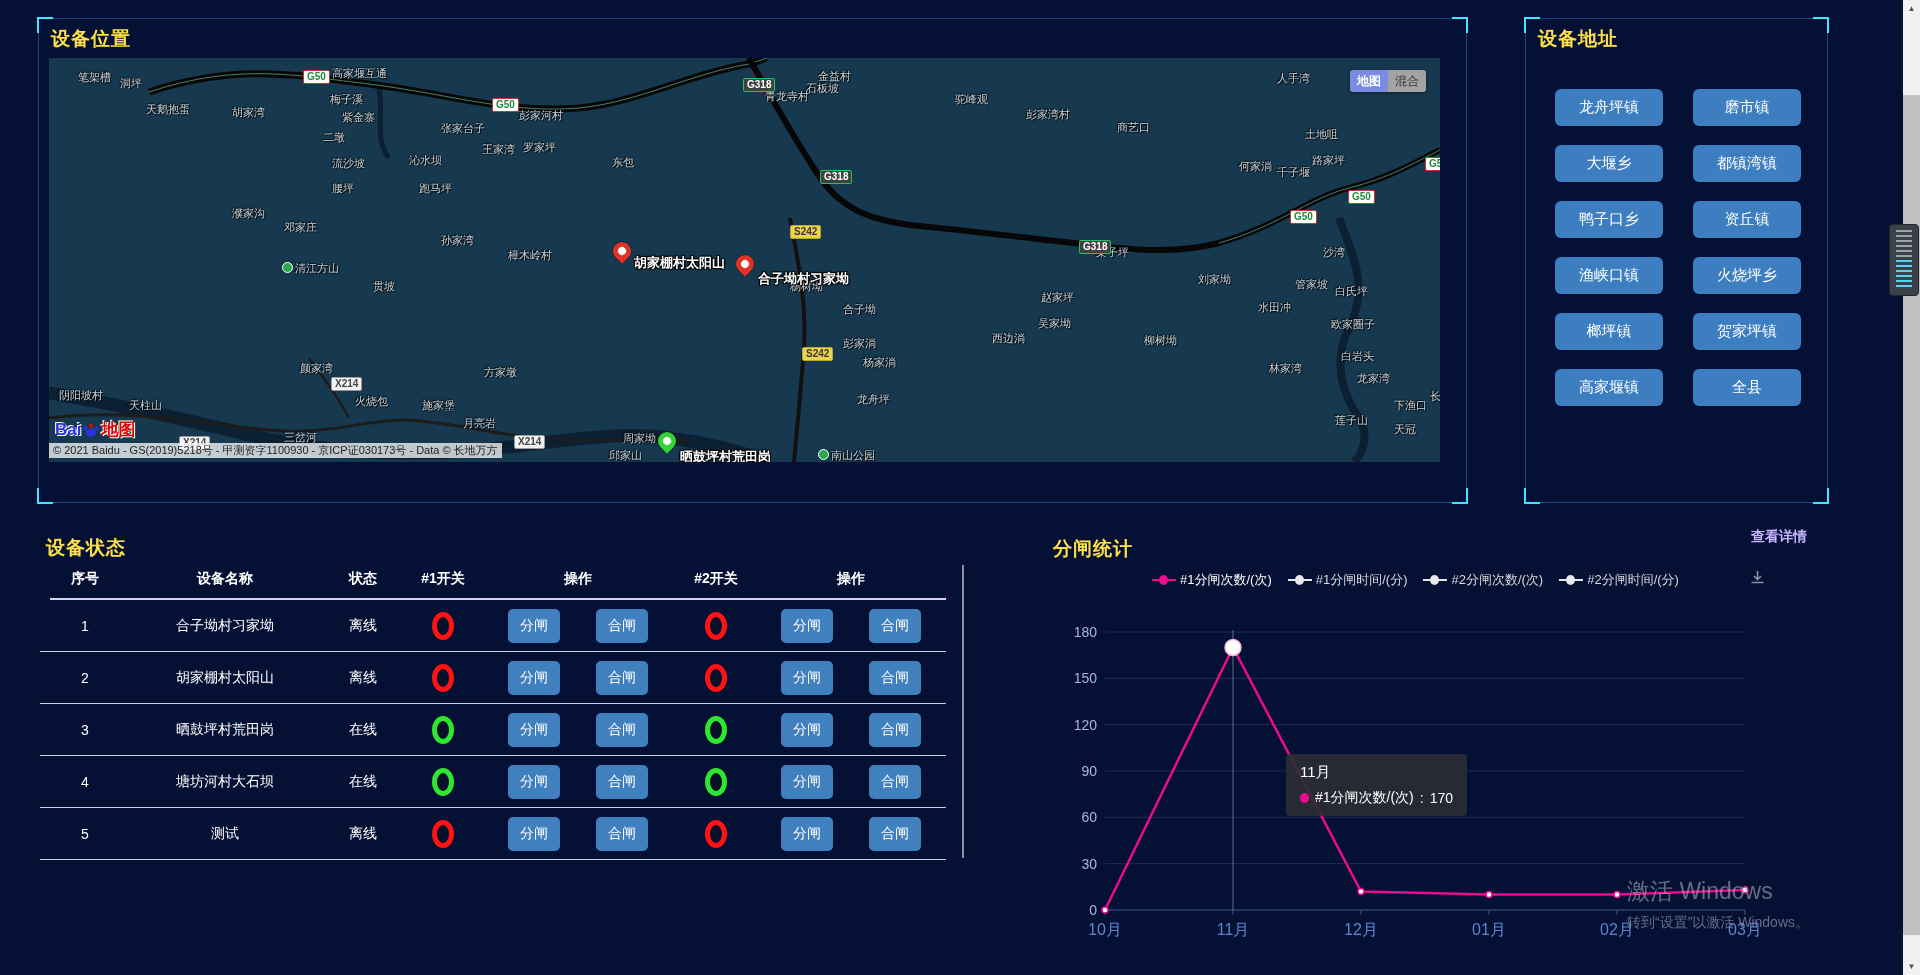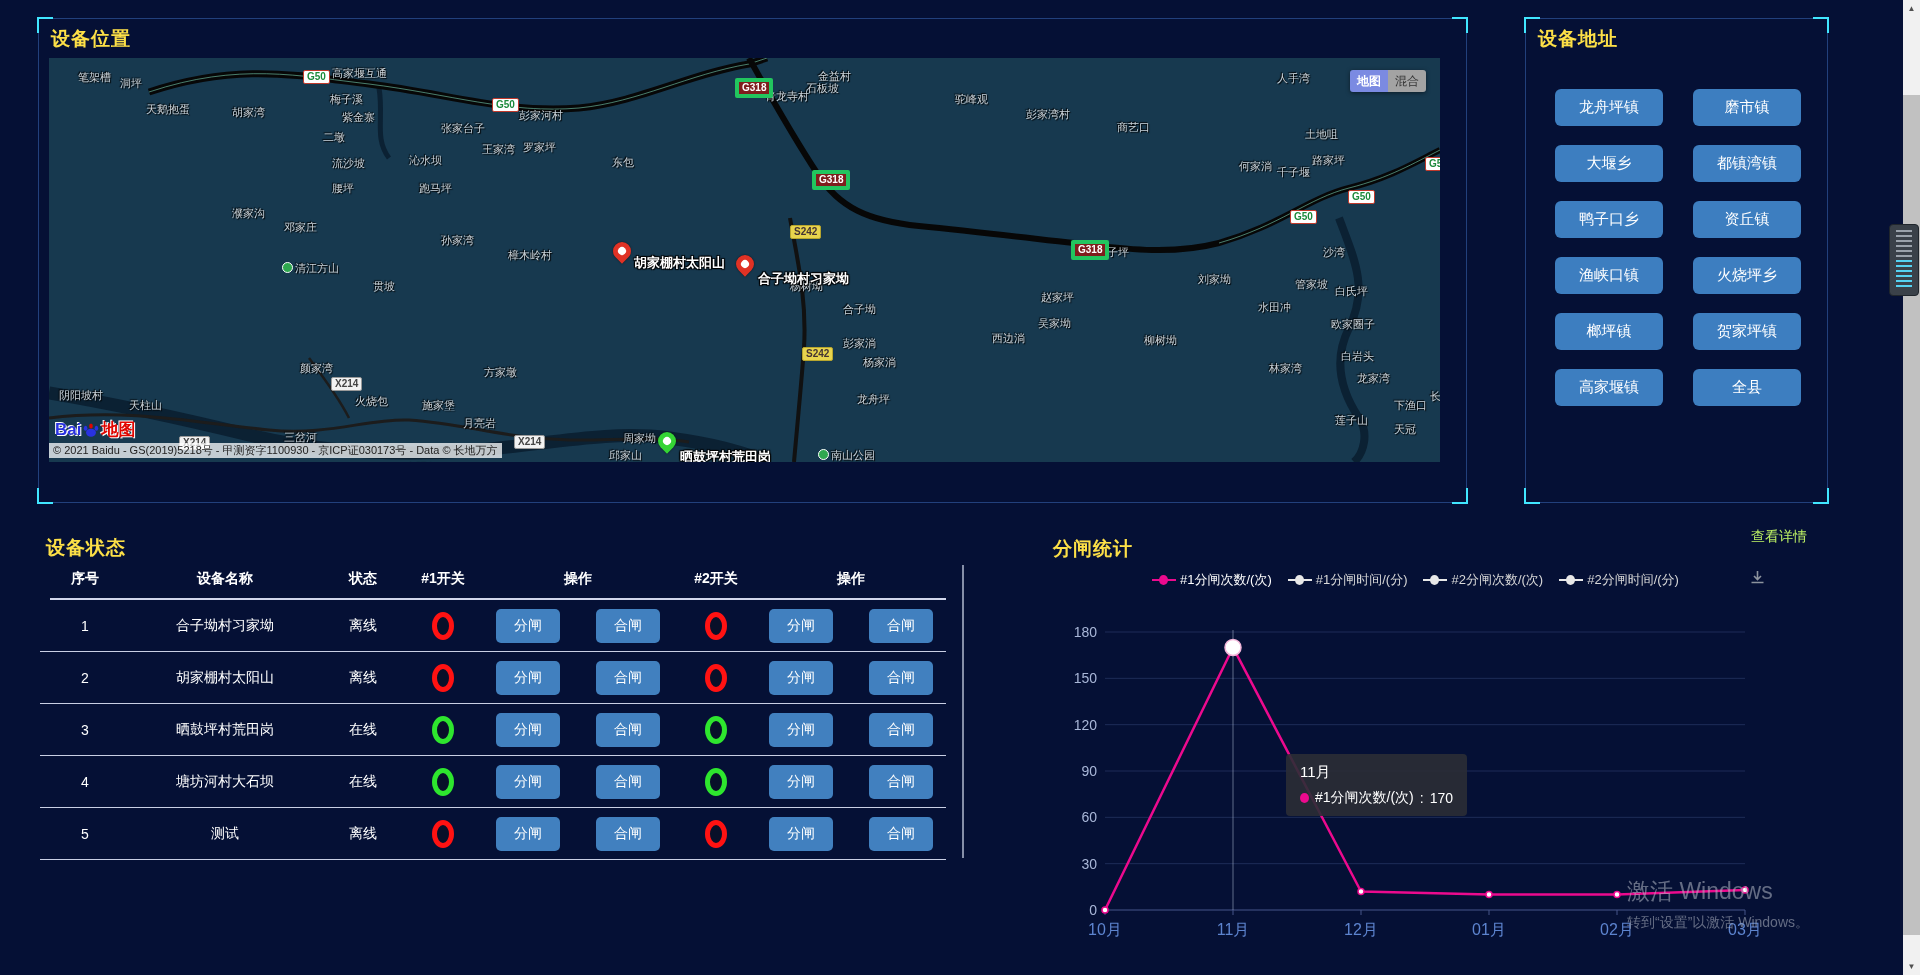--- a/index.html
+++ b/index.html
@@ -17,21 +17,21 @@
   
   .map-canvas{position:absolute;left:10px;top:39px;width:1391px;height:404px;
               background:#17394f;overflow:hidden;cursor:grab;}
   .map-label{position:absolute;color:#ccd4da;font-size:11px;white-space:nowrap;
              text-shadow:1px 1px 1px #000,-1px -1px 1px #000;}
   .scenic-dot{display:inline-block;width:9px;height:9px;border-radius:50%;
               background:#2ea84f;border:1px solid #fff;margin-right:2px;vertical-align:-1px;}
   .rbadge{position:absolute;font-size:10px;font-weight:bold;line-height:12px;
           padding:0 3px;border-radius:2px;white-space:nowrap;}
   .badge-g50{background:#fff;color:#1d8a3c;border:1px solid #c0392b;}
-  .badge-g318{background:#7f1d1d;color:#fff;border:4px solid #22c55e;}
+  .badge-g318{background:#404040;color:#fff;border:1px solid #22c55e;margin-left:8px;}
   .badge-s242{background:#e8d44d;color:#433;border:1px solid #b7a52e;}
   .badge-x214{background:#f2f2f2;color:#444;border:1px solid #999;}
   .pin{position:absolute;width:18px;height:18px;border-radius:50% 50% 50% 0;
        transform:rotate(-45deg);box-shadow:0 0 2px rgba(0,0,0,.6);}
   .pin::after{content:"";position:absolute;left:5px;top:5px;width:8px;height:8px;
               border-radius:50%;background:#fff;}
   .pin.red{background:#e03225;}
   .pin.green{background:#35d435;}
   .pin-label{position:absolute;color:#fff;font-size:13px;font-weight:bold;white-space:nowrap;
              text-shadow:1px 1px 1px #000,-1px 1px 1px #000,1px -1px 1px #000,-1px -1px 1px #000;}
@@ -56,26 +56,26 @@
   .dev-table{position:absolute;left:40px;top:560px;width:906px;color:#fff;font-size:14px;}
   .t-grid{display:grid;grid-template-columns:90px 190px 86px 74px 196px 80px 190px;
           align-items:center;text-align:center;}
   .t-head{height:38px;font-weight:bold;}
   .t-rule{height:2px;background:#d2d7ec;margin-left:10px;}
   .t-row{height:51px;border-bottom:1px solid #c9cfe4;}
   .ind{width:22px;height:28px;border-radius:50%;background:#081029;margin:0 auto;box-sizing:border-box;}
   .ind.red{border:5px solid #ff1212;}
   .ind.green{border:5px solid #2ee62e;}
   .ops{display:flex;justify-content:center;gap:36px;}
-  .op-btn{width:64px;height:34px;border-radius:5px;background:#4180bf;color:#fff;font-size:14px;
+  .op-btn{width:52px;height:34px;border-radius:5px;background:#4180bf;color:#fff;font-size:14px;
           display:flex;align-items:center;justify-content:center;cursor:pointer;}
   .v-divider{position:absolute;left:962px;top:565px;width:2px;height:293px;background:rgba(158,166,188,.85);}
   
   .chart-title{position:absolute;left:1053px;top:536px;}
-  .detail-link{position:absolute;left:1751px;top:528px;color:#bef264;font-size:14px;cursor:pointer;}
+  .detail-link{position:absolute;left:1751px;top:528px;color:#c4b5fd;font-size:14px;cursor:pointer;font-weight:bold;}
   .dl-icon{position:absolute;left:1749px;top:569px;cursor:pointer;}
   .legend{position:absolute;left:1152px;top:571px;display:flex;gap:16px;align-items:center;}
   .lg-item{display:flex;align-items:center;gap:4px;cursor:pointer;font-size:13px;color:#e8e8e8;}
   .lg-marker{position:relative;width:24px;height:10px;}
   .lg-marker .ln{position:absolute;left:0;top:4px;width:24px;height:2px;}
   .lg-marker .dt{position:absolute;left:7px;top:0;width:9px;height:10px;border-radius:50%;}
   .tooltip{position:absolute;left:1286px;top:754px;background:rgba(43,46,53,.9);border-radius:4px;
            padding:9px 14px;color:#fff;white-space:nowrap;z-index:5;}
   .tt-title{font-size:15px;margin-bottom:7px;}
   .tt-row{font-size:14px;display:flex;align-items:center;gap:6px;}

